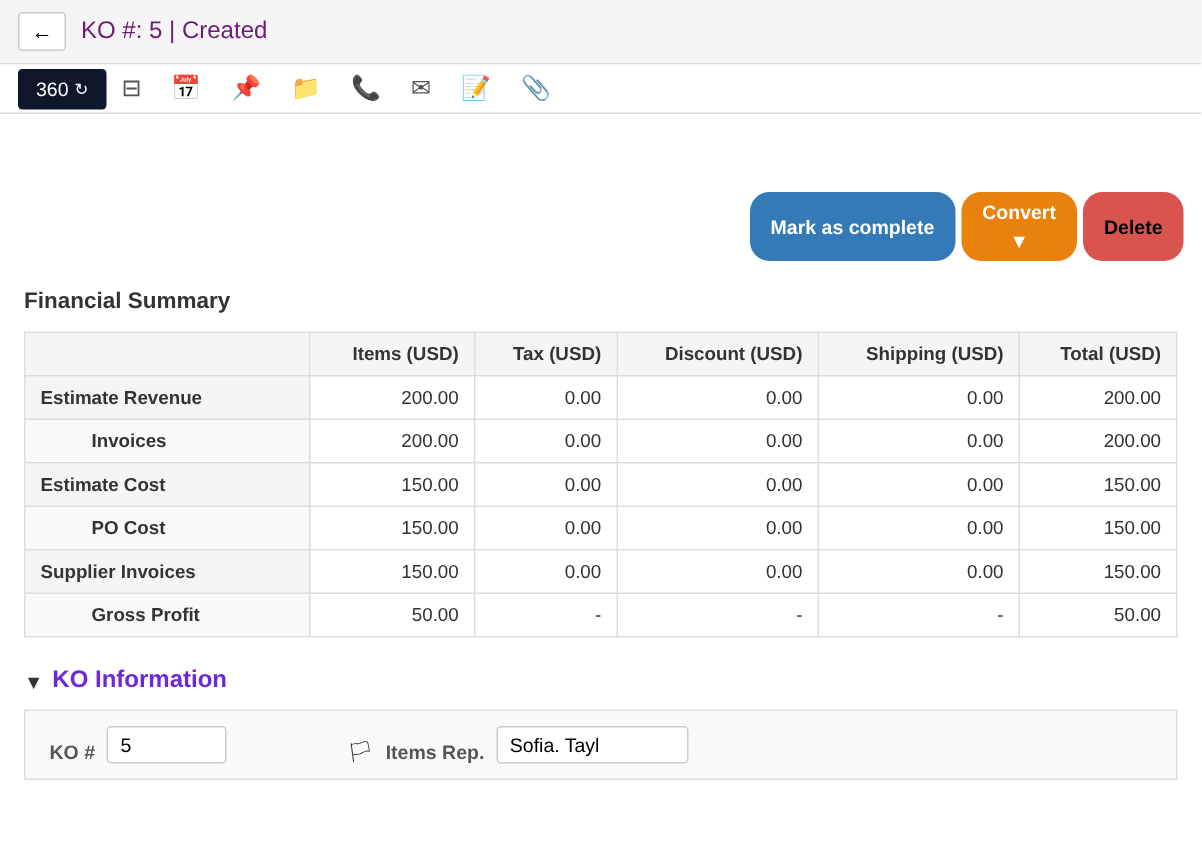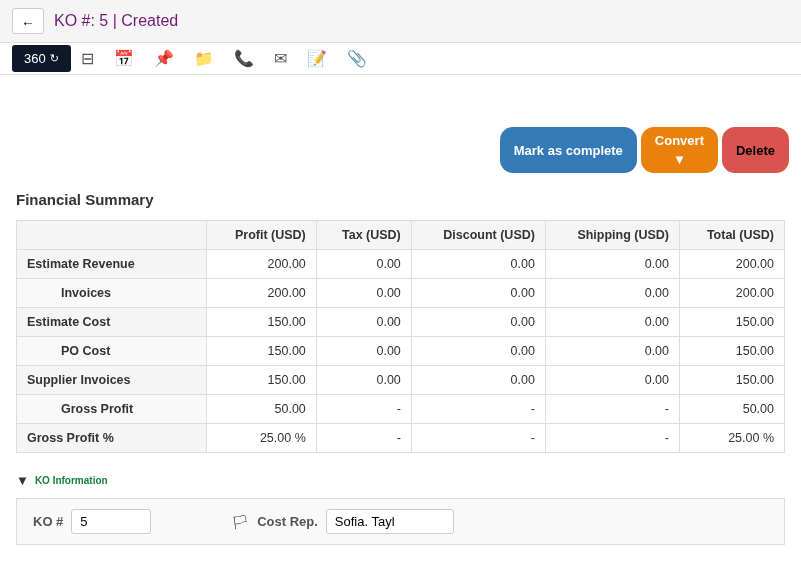--- a/index.html
+++ b/index.html
@@ -164,35 +164,35 @@
       margin-top: 10px;
     }
     .ko-info-header {
       display: flex;
       align-items: center;
       gap: 6px;
       margin-bottom: 10px;
       cursor: pointer;
     }
     .ko-info-title {
-      font-size: 10px;
-      font-weight: bold;
-      color: #15803d;
+      font-size: 16px;
+      font-weight: bold;
+      color: #6d28d9;
     }
     .ko-info-body {
       background: #f9f9f9;
       border: 1px solid #ddd;
       padding: 10px 16px;
       display: flex;
       align-items: center;
       gap: 20px;
     }
     .field-group {
       display: flex;
-      align-items: center;
+      align-items: flex-end;
       gap: 8px;
     }
     .field-label {
       font-weight: bold;
       color: #555;
       white-space: nowrap;
     }
     .field-input {
       border: 1px solid #ccc;
       border-radius: 3px;
@@ -253,21 +253,21 @@
 </div>
 
 <div class="main-content">
 
   <div class="section-title">Financial Summary</div>
 
   <table class="fin-table">
     <thead>
       <tr>
         <th style="min-width:160px;"></th>
-        <th>Profit (USD)</th>
+        <th>Items (USD)</th>
         <th>Tax (USD)</th>
         <th>Discount (USD)</th>
         <th>Shipping (USD)</th>
         <th>Total (USD)</th>
       </tr>
     </thead>
     <tbody id="fin-table-body">
     <tr>
           <td>Estimate Revenue</td>
           <td>200.00</td>
@@ -308,43 +308,35 @@
           <td>0.00</td>
           <td>150.00</td>
         </tr>
         <tr class="row-alt">
           <td>Gross Profit</td>
           <td>50.00</td>
           <td>-</td>
           <td>-</td>
           <td>-</td>
           <td>50.00</td>
-        </tr>
-        <tr>
-          <td>Gross Profit %</td>
-          <td>25.00 %</td>
-          <td>-</td>
-          <td>-</td>
-          <td>-</td>
-          <td>25.00 %</td>
         </tr>
       </tbody>
   </table>
 
   <div class="ko-info-section">
     <div class="ko-info-header">
       <span>▼</span>
       <span class="ko-info-title">KO Information</span>
     </div>
     <div class="ko-info-body">
       <div class="field-group">
         <span class="field-label">KO #</span>
         <input class="field-input" type="text" value="5" style="width: 80px;">
       </div>
       <div class="field-group" style="margin-left:60px;">
         <span style="font-size:14px;">🏳</span>
-        <span class="field-label">Cost Rep.</span>
+        <span class="field-label">Items Rep.</span>
         <input class="field-input" type="text" value="Sofia. Tayl" style="width: 128px;">
       </div>
     </div>
   </div>
 
 </div>
 
 </body></html>

